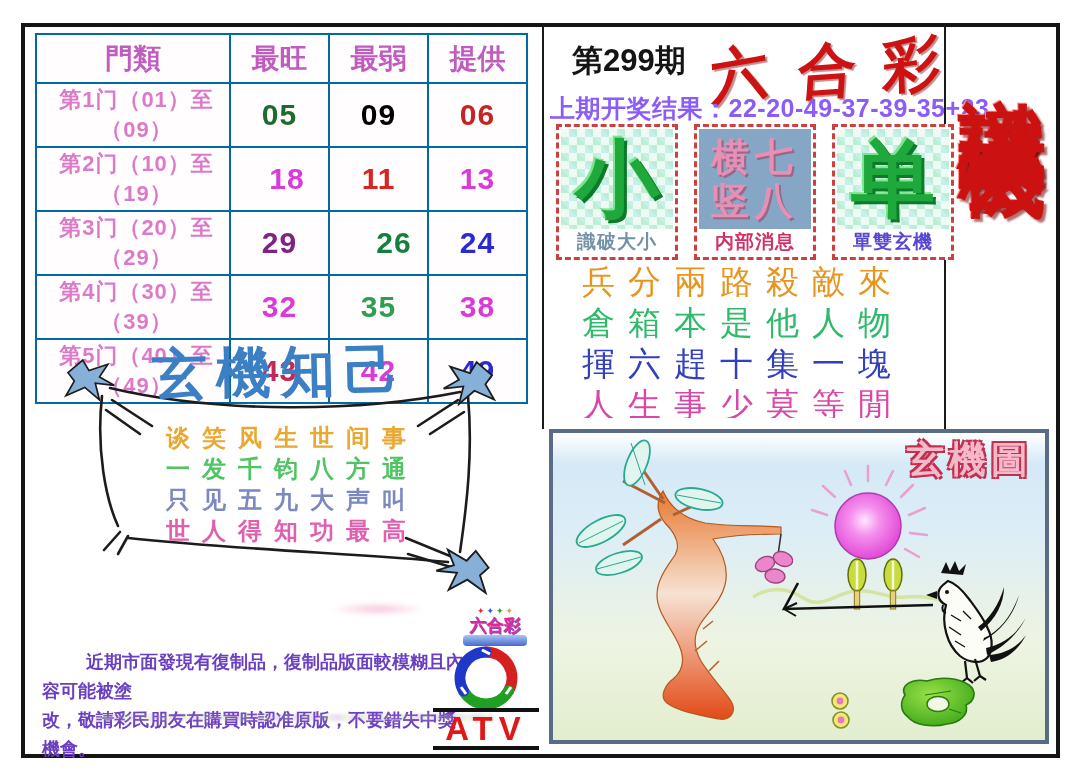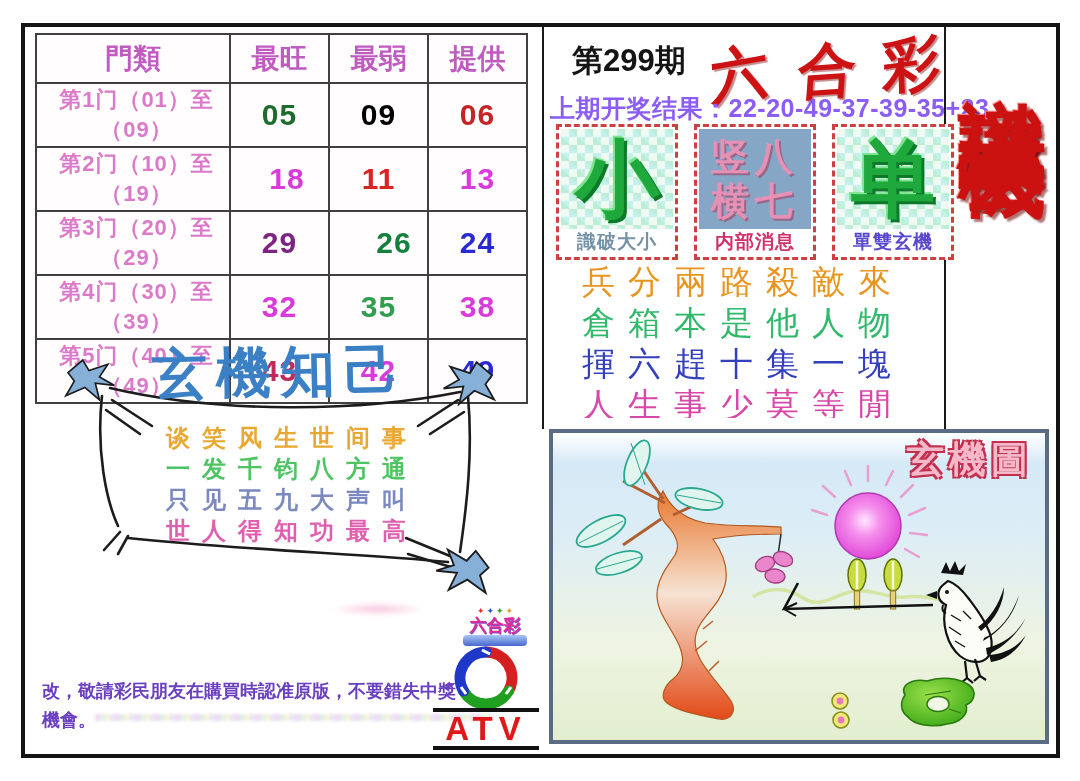--- a/index.html
+++ b/index.html
@@ -6,21 +6,21 @@
   .stage{position:relative;width:1080px;height:781px;background:#fff;overflow:hidden;
          font-family:"Liberation Sans",sans-serif;}
   .page-border{position:absolute;left:21px;top:23px;width:1039px;height:735px;
                border:4px solid #141414;box-sizing:border-box;}
   .vline{position:absolute;width:2px;background:#1a1a1a;}
   .v1{left:542px;top:27px;height:402px;}
   .v2{left:944px;top:27px;height:402px;}
 
   
   table.door{position:absolute;left:35px;top:33px;border-collapse:collapse;}
-  table.door th,table.door td{border:2px solid #404040;background:#fffdfe;text-align:center;}
+  table.door th,table.door td{border:2px solid #0369a1;background:#fffdfe;text-align:center;}
   table.door th{width:95px;height:45px;font-size:28px;color:#c05cc0;font-weight:bold;
                 font-family:"Liberation Serif",serif;}
   table.door th.wide{width:190px;}
   table.door td{height:47px;}
   td.row-label{font-size:22px;color:#da7ac8;font-weight:bold;text-align:left;padding-left:8px;
                letter-spacing:1px;}
   td.num{font-size:30px;font-weight:bold;letter-spacing:1px;}
 
   
   .issue{position:absolute;left:572px;top:40px;font-size:31px;font-weight:bold;color:#141414;}
@@ -162,22 +162,22 @@
   <div class="boxes">
     <div class="tip-box">
       <div class="tip-img checker">
         <span class="big-char">小</span>
       </div>
       <div class="box-label" style="color: rgb(116, 146, 166);">識破大小</div>
     </div>
     <div class="tip-box">
       <div class="tip-img bluebg">
         <div class="pink-lines">
+          <div>横七</div>
           <div>竖八</div>
-          <div>横七</div>
         </div>
       </div>
       <div class="box-label" style="color: rgb(208, 48, 104);">内部消息</div>
     </div>
     <div class="tip-box">
       <div class="tip-img checker">
         <span class="big-char">单</span>
       </div>
       <div class="box-label" style="color: rgb(88, 72, 208);">單雙玄機</div>
     </div>
@@ -209,21 +209,21 @@
   </svg>
   <div class="banner-title">玄機知己</div>
   <div class="banner-verse">
       <div class="banner-line" style="color: rgb(232, 168, 50);">谈笑风生世间事</div>
       <div class="banner-line" style="color: rgb(78, 196, 99);">一发千钧八方通</div>
       <div class="banner-line" style="color: rgb(124, 136, 192);">只见五九大声叫</div>
       <div class="banner-line" style="color: rgb(224, 96, 176);">世人得知功最高</div>
     </div>
 
   <div class="disclaimer">
-    <br>
+    <span class="ind">近期市面發現有復制品，復制品版面較模糊且內容可能被塗</span><br>
     <span>改，敬請彩民朋友在購買時認准原版，不要錯失中獎機會。</span>
   </div>
   <div class="pink-smudge"></div>
   <div class="blur-strip"></div>
 
   <div class="mini-logo">
     <div class="mini-dots">
       <span style="color:#e03030">✦</span><span style="color:#3050e0">✦</span><span style="color:#30a030">✦</span><span style="color:#e0a030">✦</span>
     </div>
     <div class="mini-text">六合彩</div>

